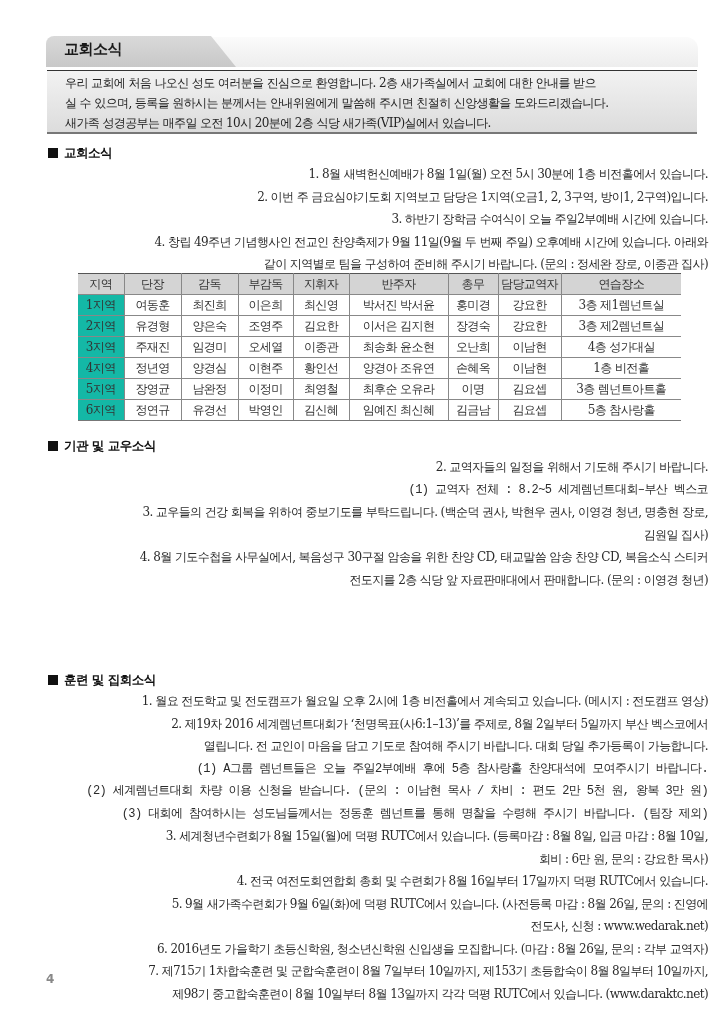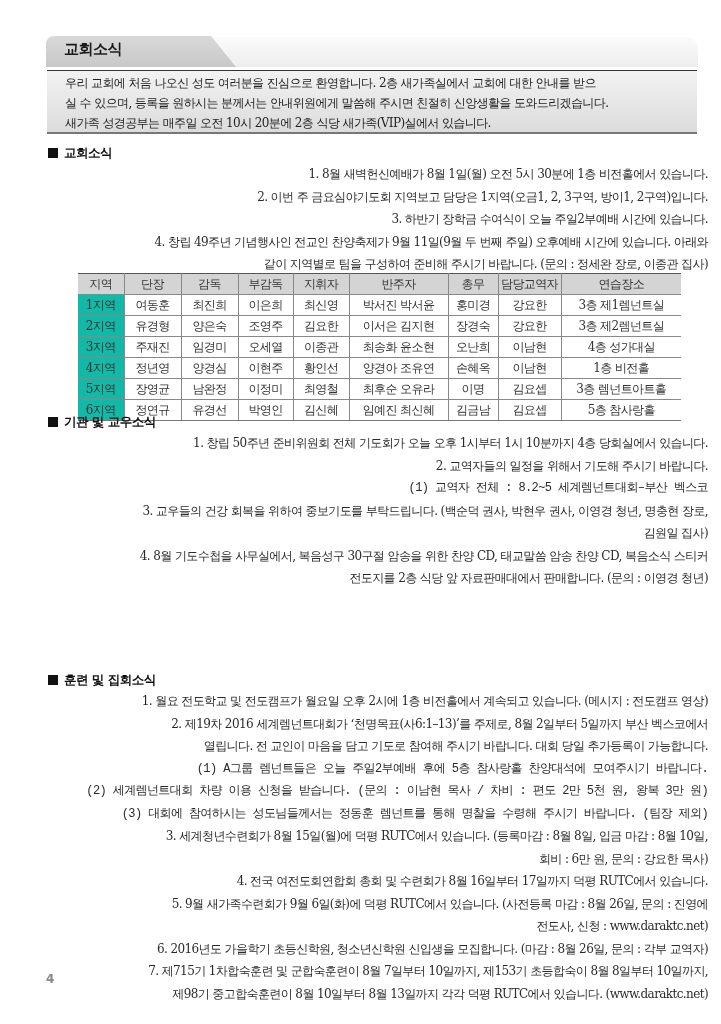--- a/index.html
+++ b/index.html
@@ -180,26 +180,25 @@
     <td>박영인</td>
     <td>김신혜</td>
     <td>임예진 최신혜</td>
     <td>김금남</td>
     <td>김요셉</td>
     <td>5층 참사랑홀</td>
   </tr>
 </tbody>
   </table>
 
-<div class="section" style="top:412px">
+<div class="section" style="top:436px">
   <div class="sec-head">
     <span class="sq"></span>
     <span>기관 및 교우소식</span>
   </div>
-  <div class="line">1. 창립 50주년 준비위원회 전체 기도회가 오늘 오후 1시부터 1시 10분까지 4층 당회실에서 있습니다.</div>
   <div class="line">2. 교역자들의 일정을 위해서 기도해 주시기 바랍니다.</div>
   <div class="line sub">(1) 교역자 전체 : 8.2~5 세계렘넌트대회–부산 벡스코</div>
   <div class="line">3. 교우들의 건강 회복을 위하여 중보기도를 부탁드립니다. (백순덕 권사, 박현우 권사, 이영경 청년, 명충현 장로,</div>
   <div class="line indent">김원일 집사)</div>
   <div class="line">4. 8월 기도수첩을 사무실에서, 복음성구 30구절 암송을 위한 찬양 CD, 태교말씀 암송 찬양 CD, 복음소식 스티커</div>
   <div class="line indent">전도지를 2층 식당 앞 자료판매대에서 판매합니다. (문의 : 이영경 청년)</div>
 </div>
 
 <div class="section" style="top:670px">
   <div class="sec-head">
@@ -209,19 +208,19 @@
   <div class="line">1. 월요 전도학교 및 전도캠프가 월요일 오후 2시에 1층 비전홀에서 계속되고 있습니다. (메시지 : 전도캠프 영상)</div>
   <div class="line">2. 제19차 2016 세계렘넌트대회가 ‘천명목표(사6:1–13)’를 주제로, 8월 2일부터 5일까지 부산 벡스코에서</div>
   <div class="line indent">열립니다. 전 교인이 마음을 담고 기도로 참여해 주시기 바랍니다. 대회 당일 추가등록이 가능합니다.</div>
   <div class="line sub">(1) A그룹 렘넌트들은 오늘 주일2부예배 후에 5층 참사랑홀 찬양대석에 모여주시기 바랍니다.</div>
   <div class="line sub">(2) 세계렘넌트대회 차량 이용 신청을 받습니다. (문의 : 이남현 목사 / 차비 : 편도 2만 5천 원, 왕복 3만 원)</div>
   <div class="line sub">(3) 대회에 참여하시는 성도님들께서는 정동훈 렘넌트를 통해 명찰을 수령해 주시기 바랍니다. (팀장 제외)</div>
   <div class="line">3. 세계청년수련회가 8월 15일(월)에 덕평 RUTC에서 있습니다. (등록마감 : 8월 8일, 입금 마감 : 8월 10일,</div>
   <div class="line indent">회비 : 6만 원, 문의 : 강요한 목사)</div>
   <div class="line">4. 전국 여전도회연합회 총회 및 수련회가 8월 16일부터 17일까지 덕평 RUTC에서 있습니다.</div>
   <div class="line">5. 9월 새가족수련회가 9월 6일(화)에 덕평 RUTC에서 있습니다. (사전등록 마감 : 8월 26일, 문의 : 진영에</div>
-  <div class="line indent">전도사, 신청 : www.daraktc.net)</div>
+  <div class="line indent">전도사, 신청 : www.wedarak.net)</div>
   <div class="line">6. 2016년도 가을학기 초등신학원, 청소년신학원 신입생을 모집합니다. (마감 : 8월 26일, 문의 : 각부 교역자)</div>
   <div class="line">7. 제715기 1차합숙훈련 및 군합숙훈련이 8월 7일부터 10일까지, 제153기 초등합숙이 8월 8일부터 10일까지,</div>
   <div class="line indent">제98기 중고합숙훈련이 8월 10일부터 8월 13일까지 각각 덕평 RUTC에서 있습니다. (www.daraktc.net)</div>
 </div>
 
 <div class="page-num">4</div>
 
 </body></html>

